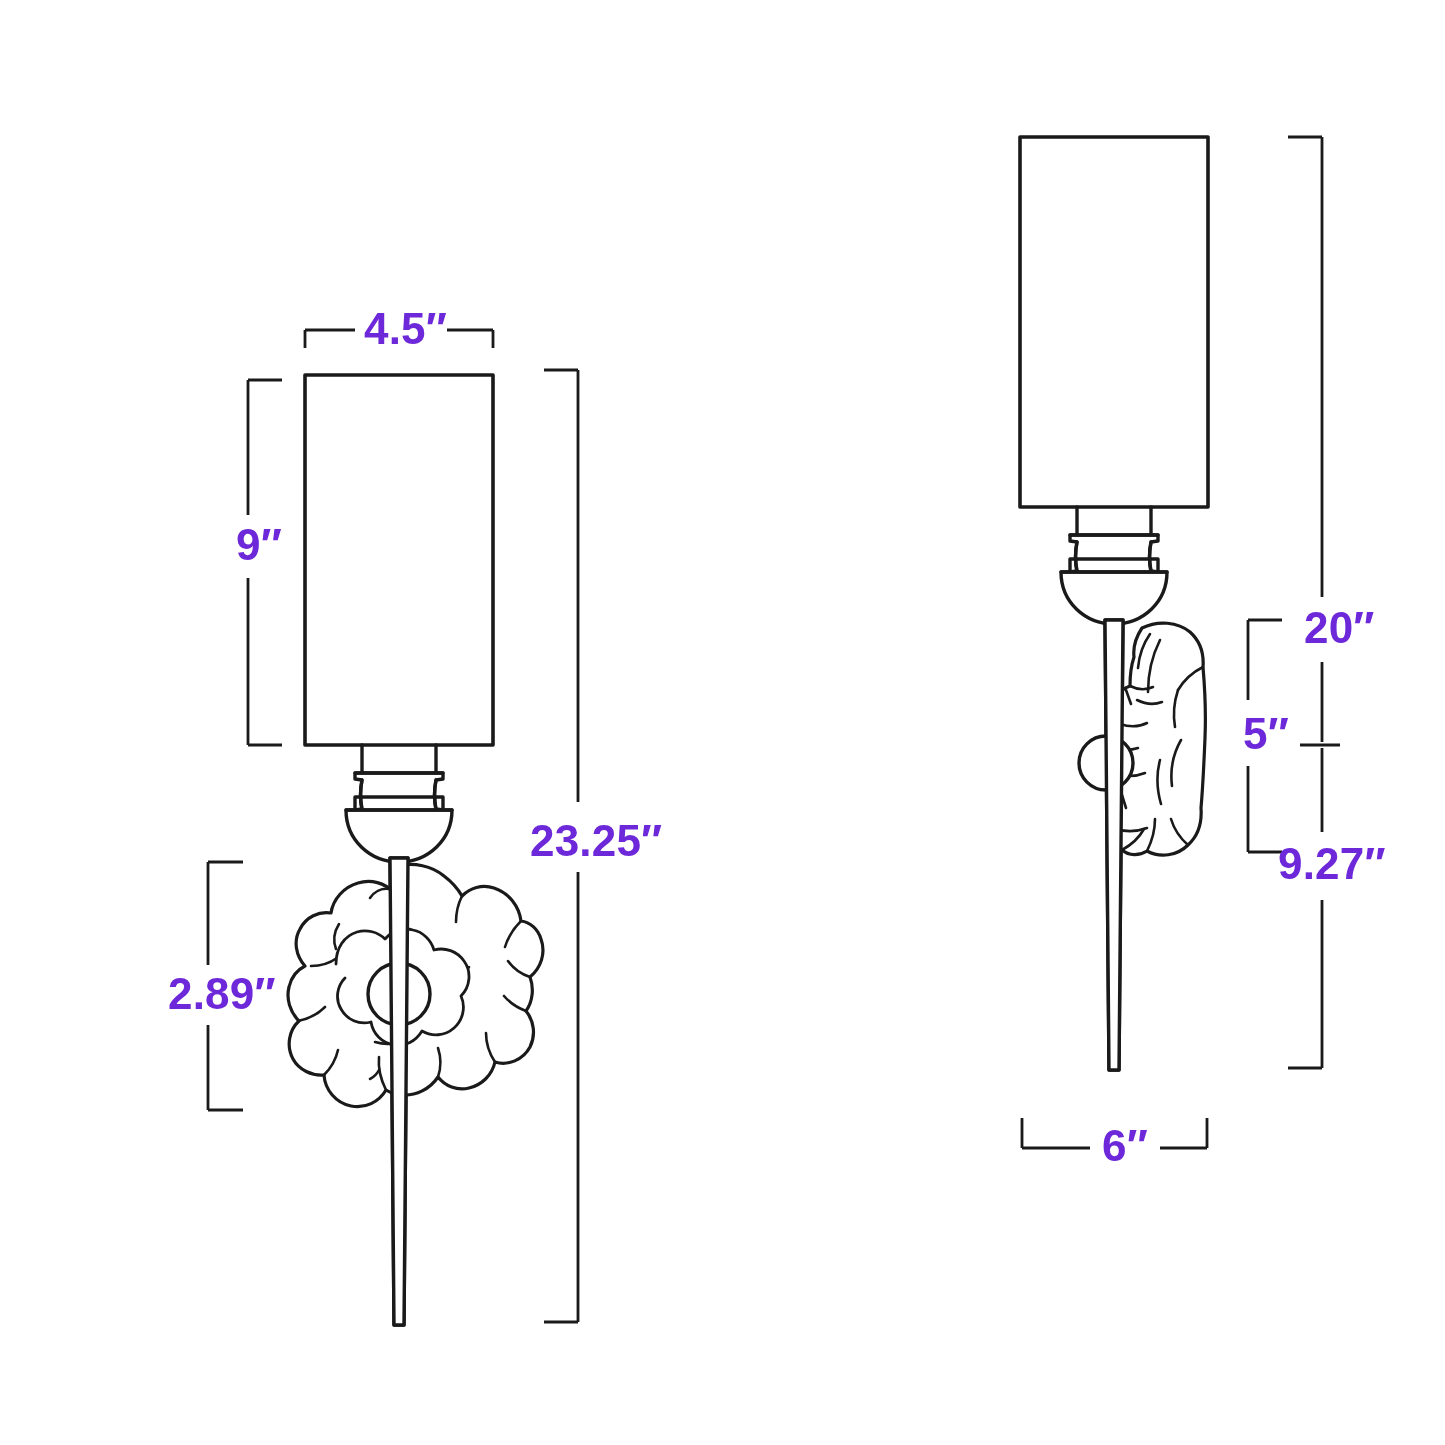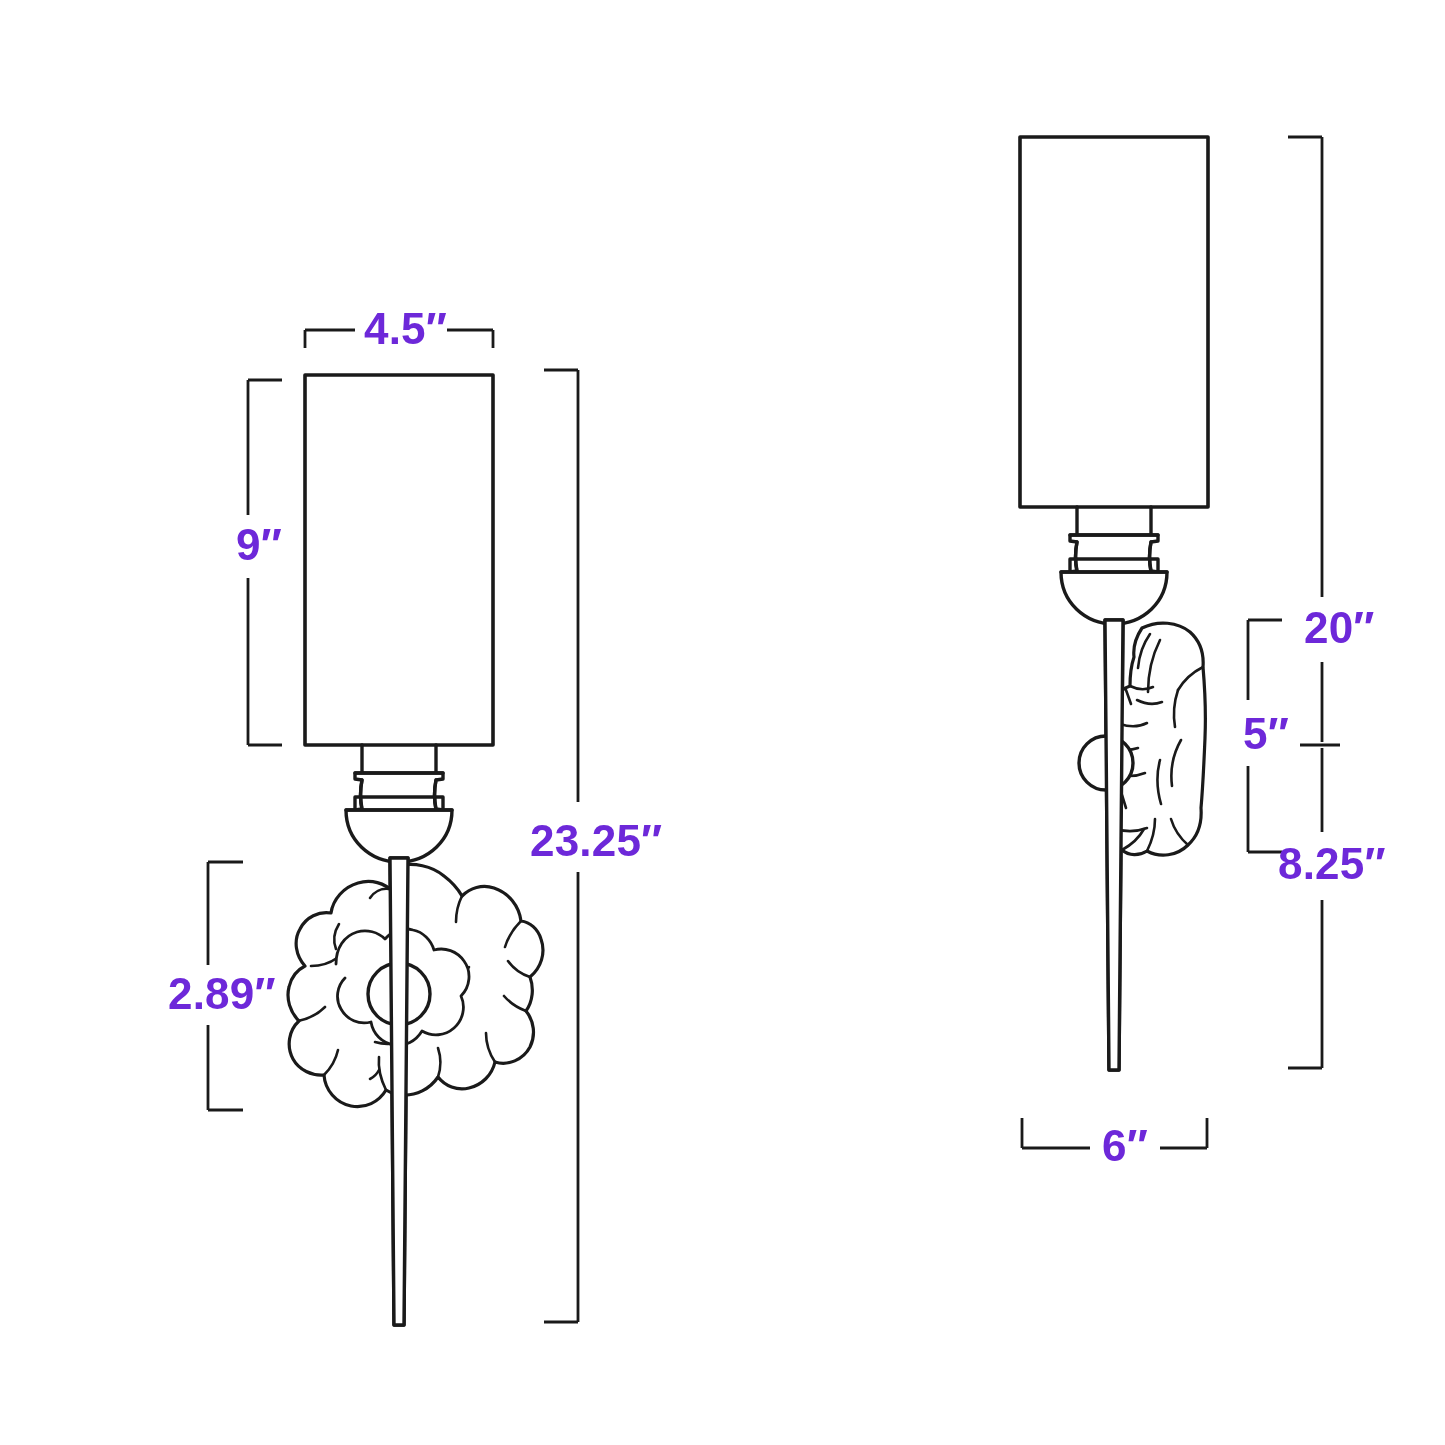--- a/index.html
+++ b/index.html
@@ -247,17 +247,17 @@
   <div class="dim-text dim-lg" style="left:236px; top:523px;">9″</div>
 
   <div class="dim-text dim-lg" style="left:530px; top:819px;">23.25″</div>
 
   <div class="dim-text dim-lg" style="left:168px; top:972px;">2.89″</div>
 
   <div class="dim-text dim-lg" style="left:1304px; top:606px;">20″</div>
 
   <div class="dim-text dim-lg" style="left:1243px; top:712px;">5″</div>
 
-  <div class="dim-text dim-lg" style="left:1278px; top:842px;">8.25″</div>
+  <div class="dim-text dim-lg" style="left:1278px; top:842px;">9.27″</div>
 
   <div class="dim-text dim-lg" style="left:1102px; top:1124px;">6″</div>
 
 </div>
 
 </body></html>

